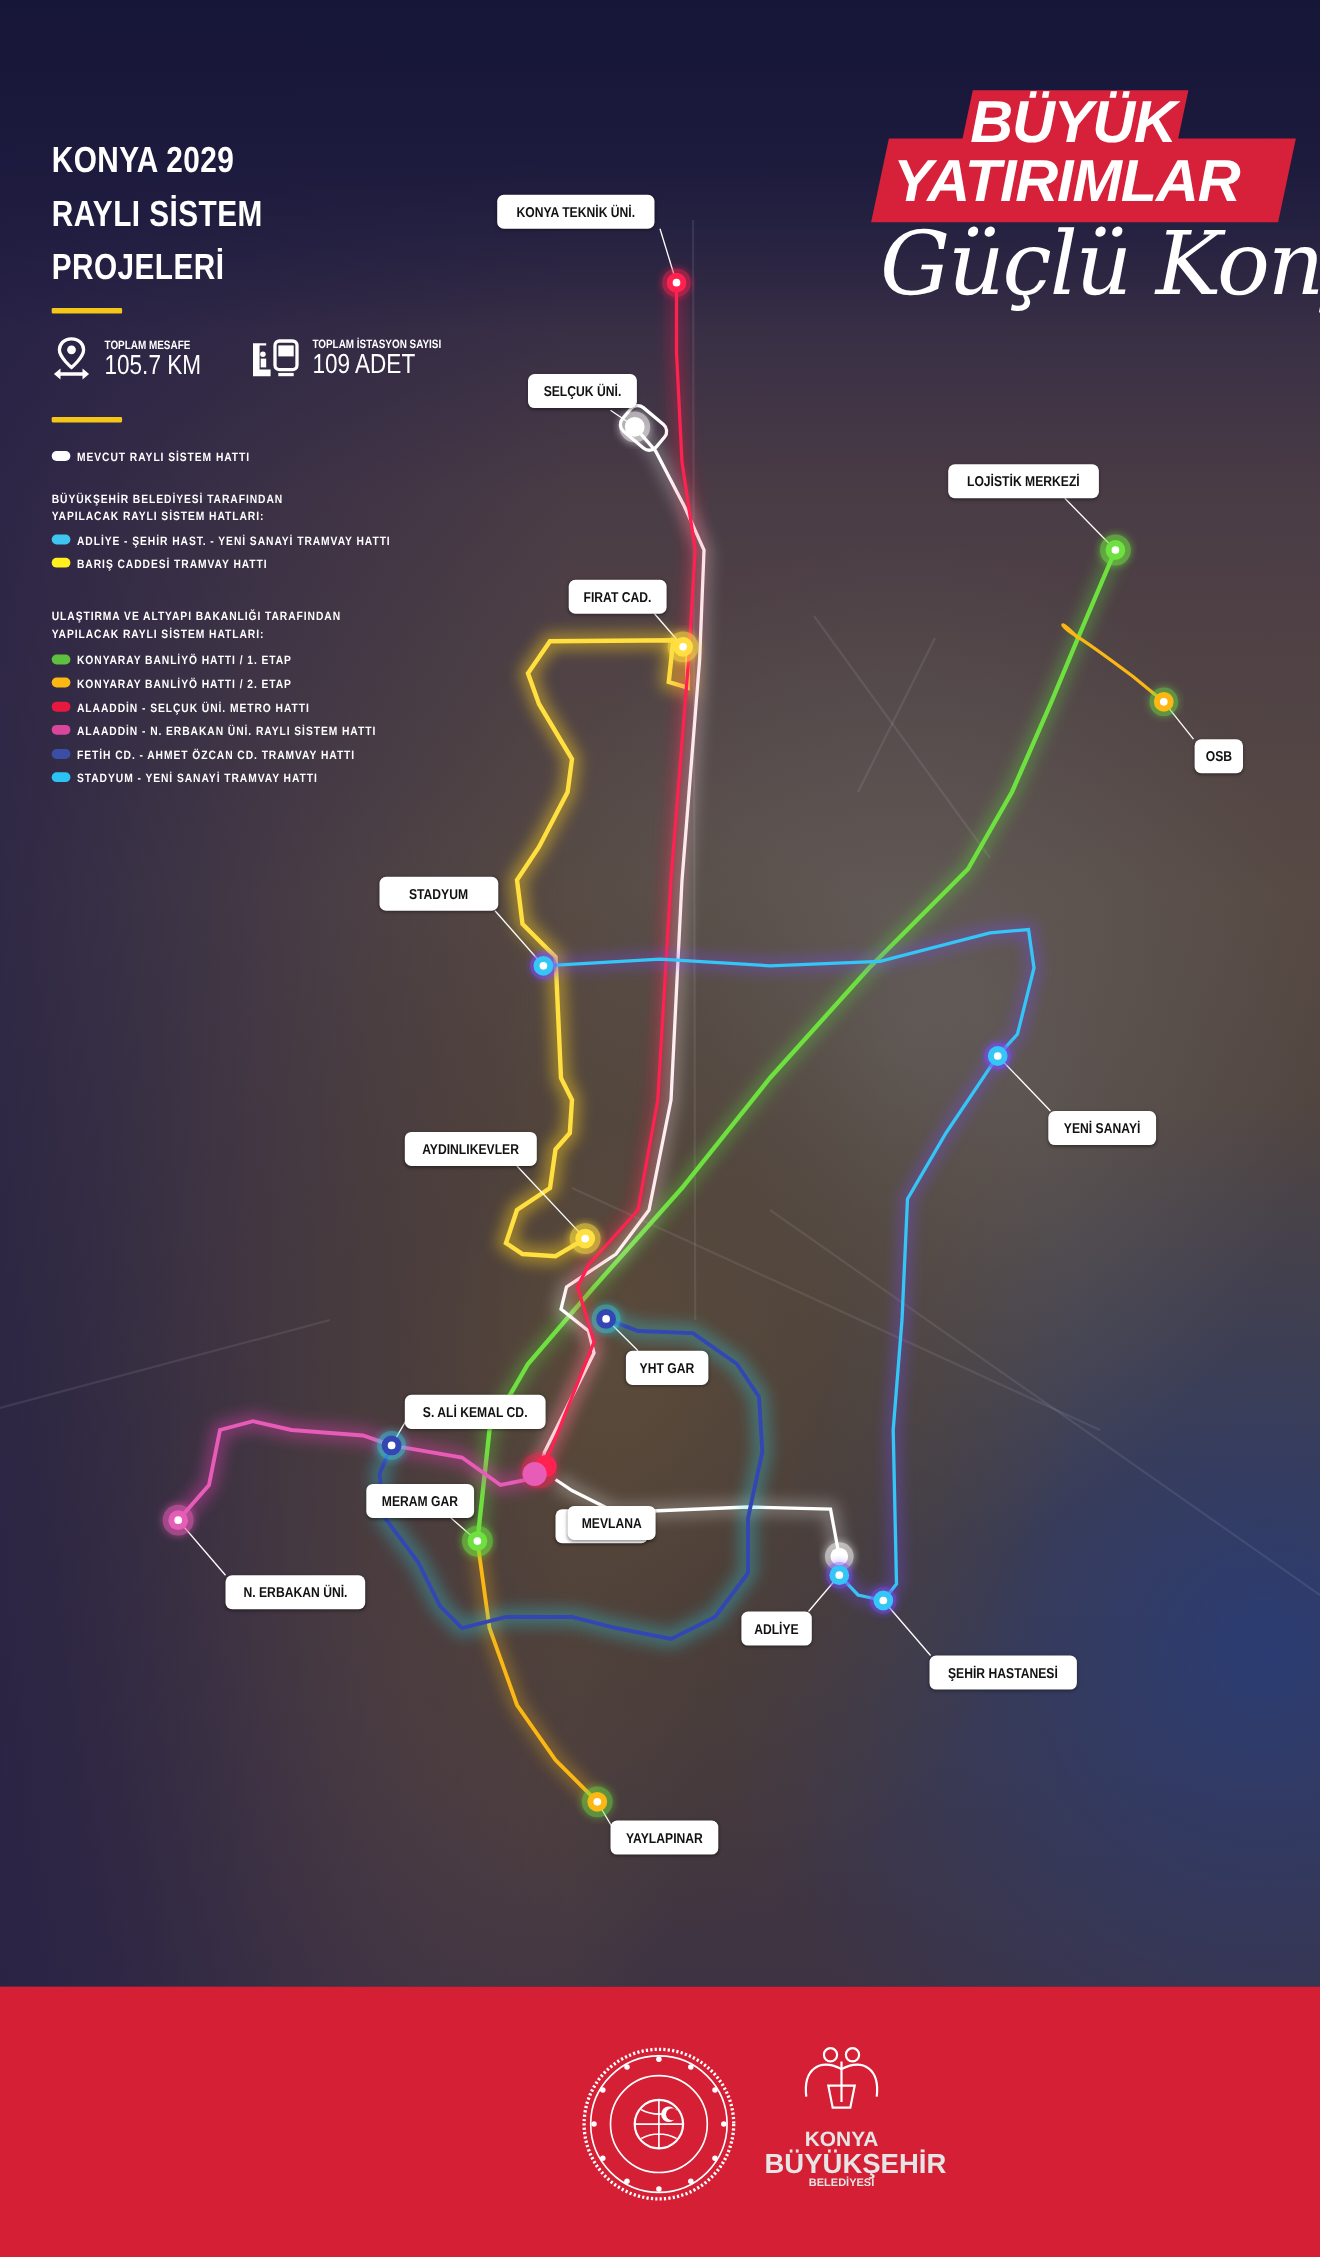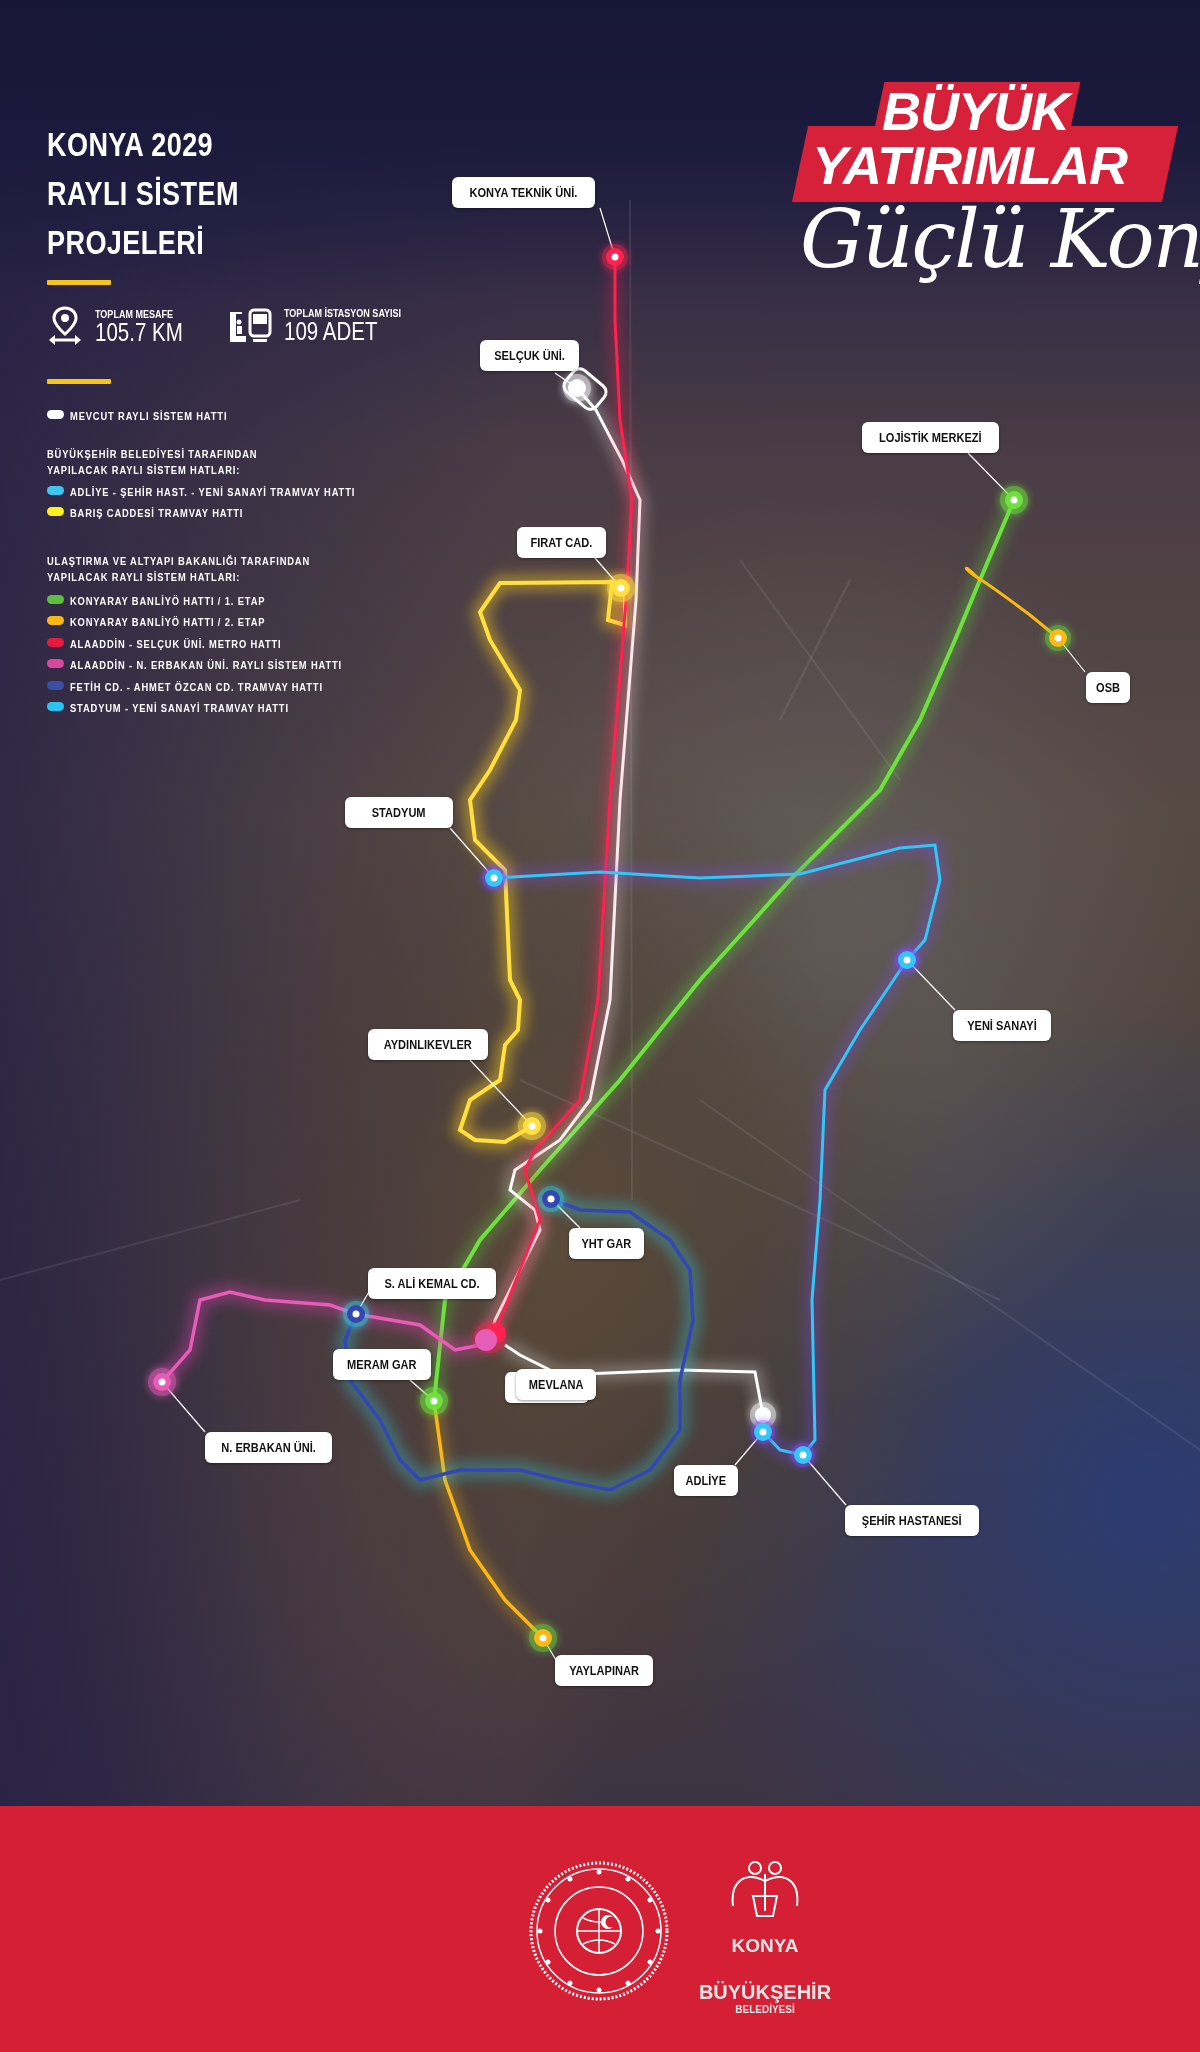--- a/index.html
+++ b/index.html
@@ -373,16 +373,16 @@
       <g fill="none" stroke="#fff" stroke-width="2">
         <circle cx="60" cy="12" r="6"></circle>
           <circle cx="80" cy="12" r="6"></circle>
         <path d="M70 18 L70 55"></path>
         <path d="M70 25 C 50 15, 35 25, 38 50"></path>
         <path d="M70 25 C 90 15, 105 25, 102 50"></path>
         <path d="M58 40 L82 40 L78 60 L62 60 Z"></path>
       </g>
     </svg>
     <div class="logo-text" style="font-size:19px; line-height:20px; margin-top:6px;">KONYA</div>
-    <div class="logo-text" style="font-size:20px; line-height:22px;margin-top:25px;">BÜYÜKŞEHİR</div>
+    <div class="logo-text" style="font-size:25px; line-height:22px;">BÜYÜKŞEHİR</div>
     <div class="logo-text" style="font-size:10px; line-height:14px;">BELEDİYESİ</div>
   </div>
 </div>
 
 </body></html>

